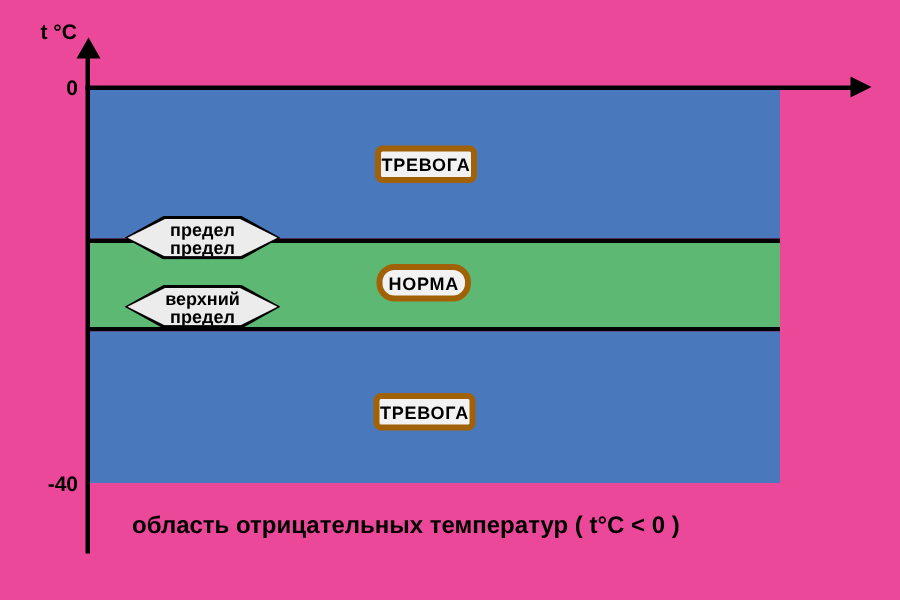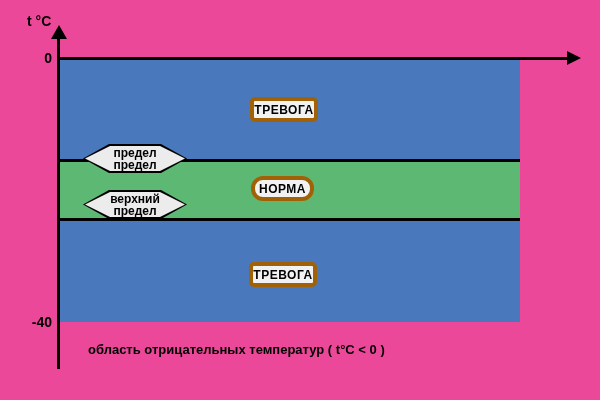--- a/index.html
+++ b/index.html
@@ -48,21 +48,21 @@
   }
   .hex-lower { top:144px; }
   .hex-upper { top:190px; }
   .hex-inner {
     position:absolute; left:2px; top:2px; right:2px; bottom:2px; background:#ececec;
     clip-path:polygon(0% 50%, 25% 0%, 75% 0%, 100% 50%, 75% 100%, 25% 100%);
     display:flex; flex-direction:column; align-items:center; justify-content:center;
     font-size:12px; font-weight:bold; line-height:12px;
   }
   
-  .caption { position:absolute; left:88px; top:342px; font-size:13px; font-weight:bold; white-space:nowrap; }
+  .caption { position:absolute; left:88px; top:342px; font-size:16px; font-weight:bold; white-space:nowrap; }
 </style>
 </head>
 <body>
 
 <div id="canvas">
 
   <div id="zones">
     <div class="zone zone-alarm-top" style="background: rgb(74, 120, 188);"></div>
     <div class="divider" style="background: rgb(0, 0, 0);"></div>
     <div class="zone zone-norm" style="background: rgb(93, 184, 115);"></div>

